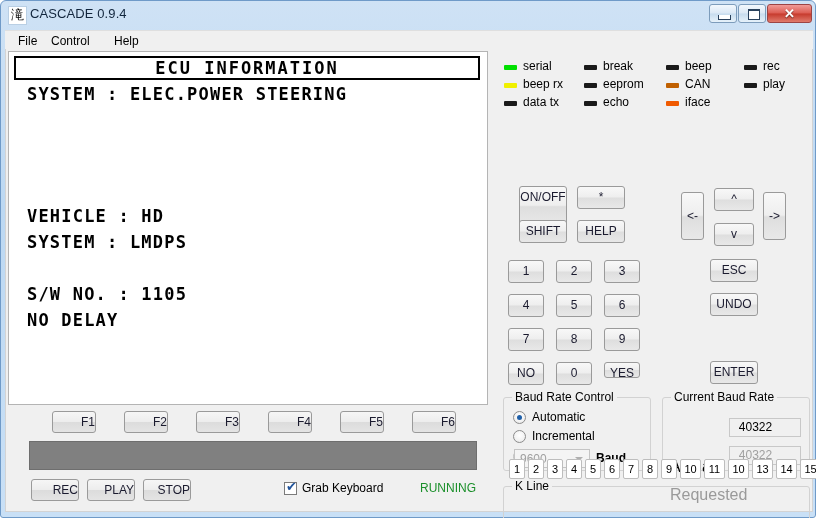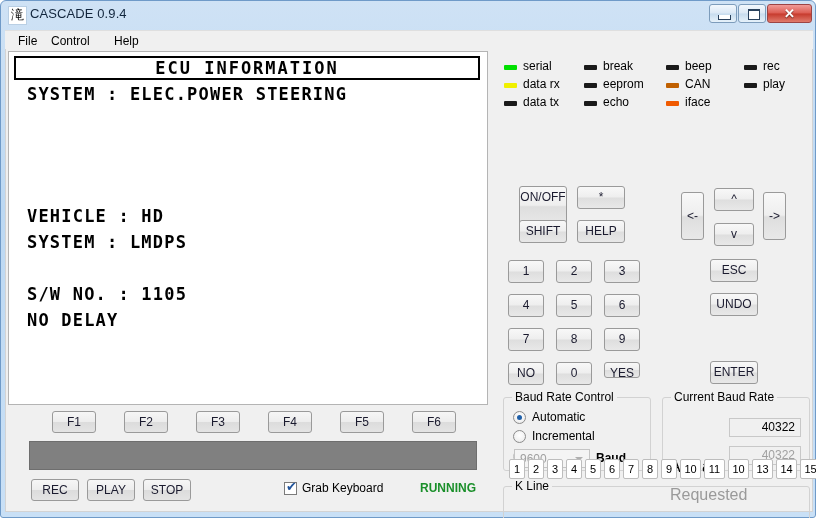--- a/index.html
+++ b/index.html
@@ -152,21 +152,21 @@
 
   
   .btn {
     position: absolute;
     box-sizing: border-box;
     border: 1px solid #9a9a9a;
     border-radius: 3px;
     background: linear-gradient(to bottom, #f6f6f6 0%, #ededed 48%, #dcdcdc 52%, #e4e4e4 100%);
     font-size: 12px;
     color: #1b1b2f;
-    text-align: center;
+    text-align: right;
     font-family: "Liberation Sans", sans-serif;
   }
   .fkey { width: 44px; height: 22px; line-height: 20px; top: 362px; }
 
   
   #progress {
     position: absolute;
     left: 23px; top: 392px;
     width: 448px; height: 29px;
     background: #808080;
@@ -197,21 +197,21 @@
     font-size: 13px;
     color: #20539b;
     line-height: 13px;
   }
   #grab-label { position: absolute; left: 18px; top: 0; white-space: nowrap; }
 
   #status-text {
     position: absolute;
     left: 414px; top: 432px;
     font-size: 12px;
-    font-weight: bold;
+    font-weight: normal;
     color: #1a8f2a;
   }
 
   
   #rightpanel {
     position: absolute;
     left: 488px; top: 2px;
     width: 316px; height: 457px;
   }
 
@@ -297,22 +297,22 @@
     position: absolute; left: 590px; top: 402px;
     font-size: 12px; font-weight: bold; color: #000;
   }
 
   .field {
     position: absolute;
     box-sizing: border-box;
     background: #f0f0f0;
     border: 1px solid #c8c8c8;
     font-size: 12px;
-    text-align: right;
-    padding-right: 5px;
+    text-align: center;
+    padding-right: 19px;
     line-height: 17px;
   }
   .field-label { position: absolute; font-size: 16px; color: #000; margin-top: 36px; }
   .field-label.disabled { color: #9a9a9a; }
 
   
   .kline-btn {
     position: absolute;
     box-sizing: border-box;
     height: 20px;
@@ -387,21 +387,21 @@
 
     <div id="rightpanel">
 
       <div class="led-col" style="left:10px; top:8px">
         <div class="led-row">
           <span class="led" style="background:#00e000"></span>
           <span class="led-label">serial</span>
         </div>
         <div class="led-row">
           <span class="led" style="background:#f0f000"></span>
-          <span class="led-label">data rx</span>
+          <span class="led-label">beep rx</span>
         </div>
         <div class="led-row">
           <span class="led" style="background:#1a1a1a"></span>
           <span class="led-label">data tx</span>
         </div>
       </div>
 
       <div class="led-col" style="left:90px; top:8px">
         <div class="led-row">
           <span class="led" style="background:#1a1a1a"></span>

